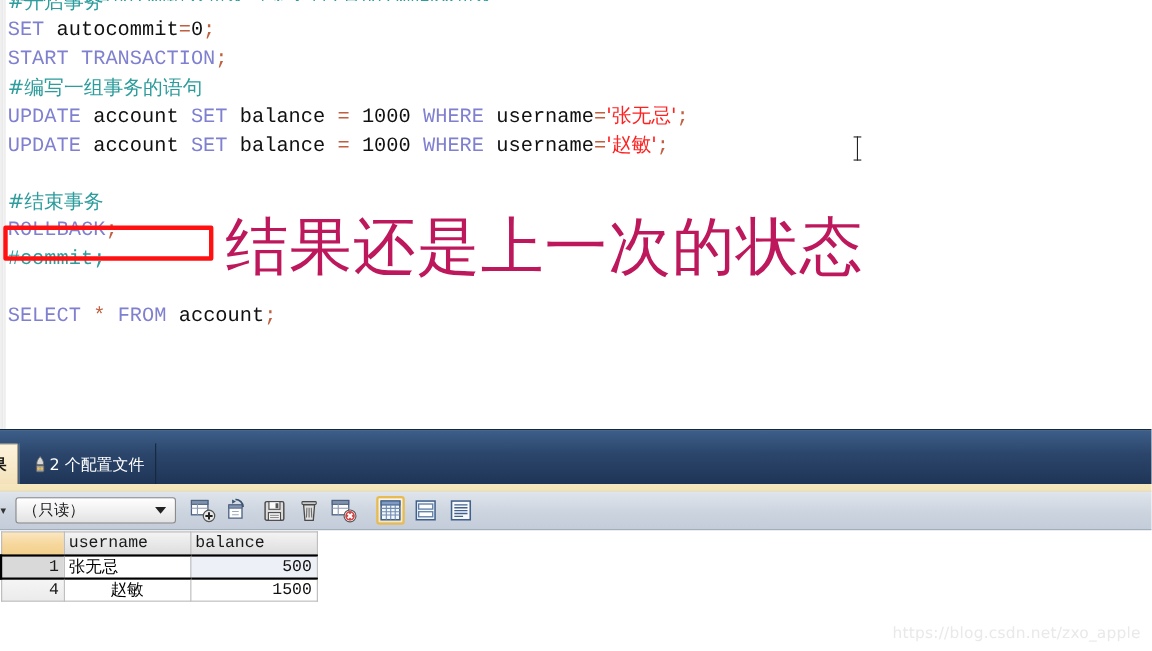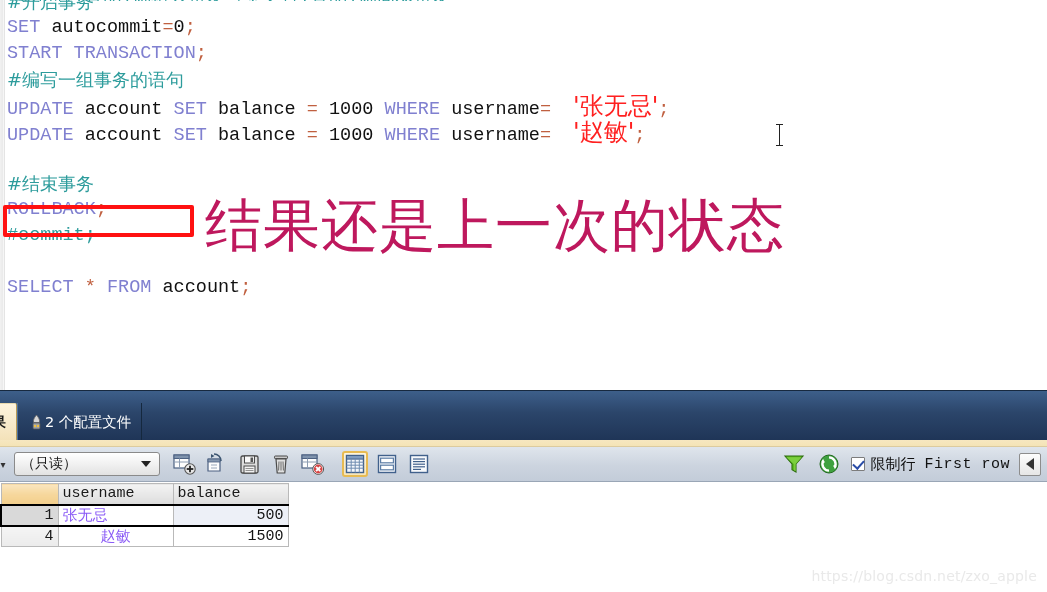--- a/index.html
+++ b/index.html
@@ -42,21 +42,21 @@
     white-space: pre;
     letter-spacing: 0px;
   }
   .ln { height: 26px; }
   .kw  { color: #8080d0; }
   .id  { color: #111111; }
   .cmt { color: #2d9c9c; }
   .op  { color: #c06040; }
   .num { color: #111111; }
   .str { color: #ff2020; }
-  .cn  { font-family: "DejaVu Sans", sans-serif; font-size: 24px; margin-left: 22px; }
+  .cn  { font-family: "DejaVu Sans", sans-serif; font-size: 18px; }
   .cmt-cn { color: #2d9c9c; font-family: "DejaVu Sans", sans-serif; font-size: 18px; }
   .blank { height: 26px; }
 
   
   .red-box {
     position: absolute;
     left: 3px; top: 205px;
     width: 191px; height: 32px;
     border: 4px solid #ff1111;
     border-radius: 2px;
@@ -263,21 +263,21 @@
     font-size: 15px;
   }
   th.c-username { width: 115px; }
   th.c-balance  { width: 115px; }
   td.rowhdr {
     background: linear-gradient(to bottom,#f5f5f5,#ebebeb);
     text-align: right;
     color: #1a1a1a;
     width: 57px;
   }
-  td.val-text { color: #8b5cf6; background: #fff; margin-left: 36px; }
+  td.val-text { color: #000000; background: #fff; margin-left: 36px; }
   td.val-num  { color: #111; background: #fff; text-align: right; }
   tr.sel td.rowhdr {
     background: #d9d9d9;
     border-top: 2px solid #000;
     border-bottom: 2px solid #000;
     border-left: 2px solid #000;
   }
   tr.sel td.val-text {
     border-top: 2px solid #000;
     border-bottom: 2px solid #000;
@@ -436,44 +436,20 @@
             <line x1="4" y1="5" x2="16" y2="5"></line>
             <line x1="4" y1="7.6" x2="16" y2="7.6"></line>
             <line x1="4" y1="10.2" x2="16" y2="10.2"></line>
             <line x1="4" y1="12.8" x2="16" y2="12.8"></line>
             <line x1="4" y1="15.4" x2="12" y2="15.4"></line>
           </g>
         </svg>
       </div>
     </div>
 
-    <div class="tb-right">
-      <div class="tb-btn">
-        <svg width="22" height="22" viewBox="0 0 22 22">
-          <path d="M2 3 h18 l-7 8 v8 l-4 -2.4 v-5.6 z" fill="#5dbb1f" stroke="#2c6d0d" stroke-width="1.1"></path>
-          <path d="M3.3 4.2 h15.4 l-6 7 v7 l-1.6 -1 v-6 z" fill="#86d64a" opacity="0.75"></path>
-        </svg>
-      </div>
-      <div class="tb-btn">
-        <svg width="22" height="22" viewBox="0 0 22 22">
-          <circle cx="11" cy="11" r="9" fill="#3fa13f"></circle>
-          <circle cx="11" cy="11" r="9" fill="none" stroke="#22691f" stroke-width="1"></circle>
-          <path d="M11 4.4 A6.6 6.6 0 0 1 16.6 14.4" fill="none" stroke="#ffffff" stroke-width="2.4"></path>
-          <path d="M11 17.6 A6.6 6.6 0 0 1 5.4 7.6" fill="none" stroke="#ffffff" stroke-width="2.4"></path>
-          <path d="M15.2 12.2 l3.3 1.1 l-1.6 2.9 z" fill="#ffffff"></path>
-          <path d="M6.8 9.8 l-3.3 -1.1 l1.6 -2.9 z" fill="#ffffff"></path>
-        </svg>
-      </div>
-      <div class="chk"></div>
-      <div class="limit-label">限制行</div>
-      <div class="firstrow">First row</div>
-      <div class="navbtn">
-        <span class="tri"></span>
-      </div>
-    </div>
   </div>
 
   <div class="grid-wrap">
     <table class="grid">
       <thead>
         <tr>
           <th class="corner"></th>
           <th class="colhdr c-username">username</th>
           <th class="colhdr c-balance">balance</th>
         </tr>

